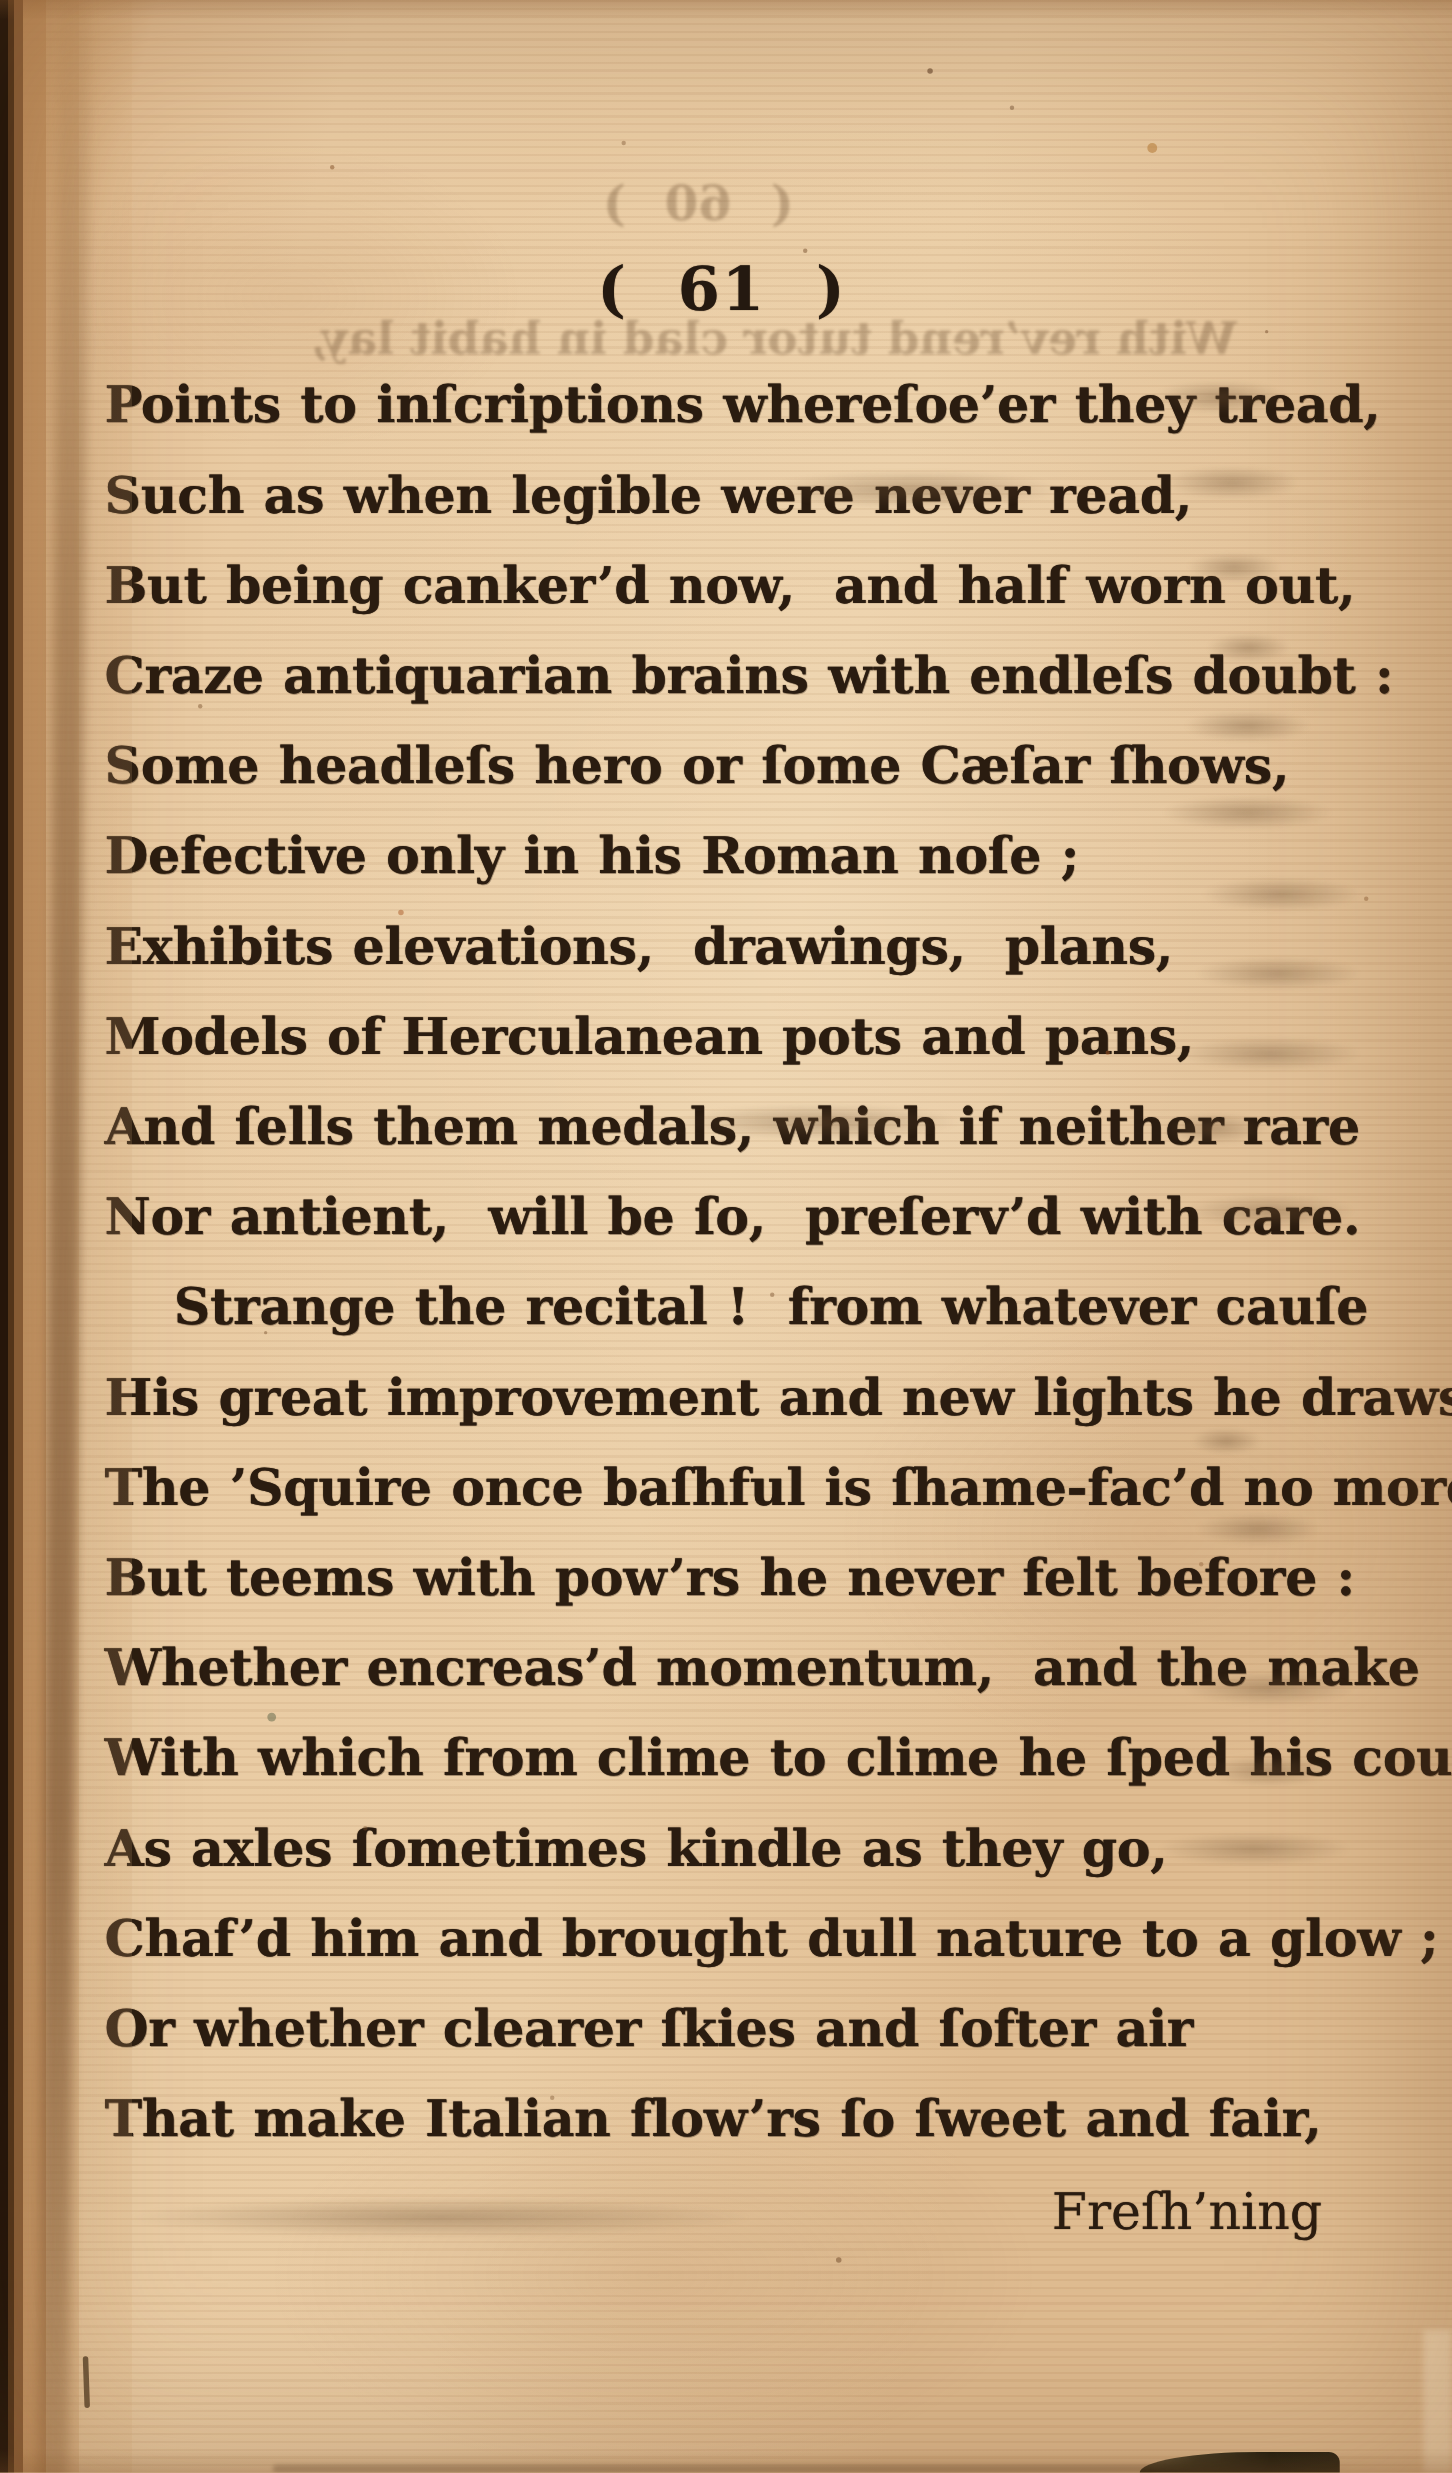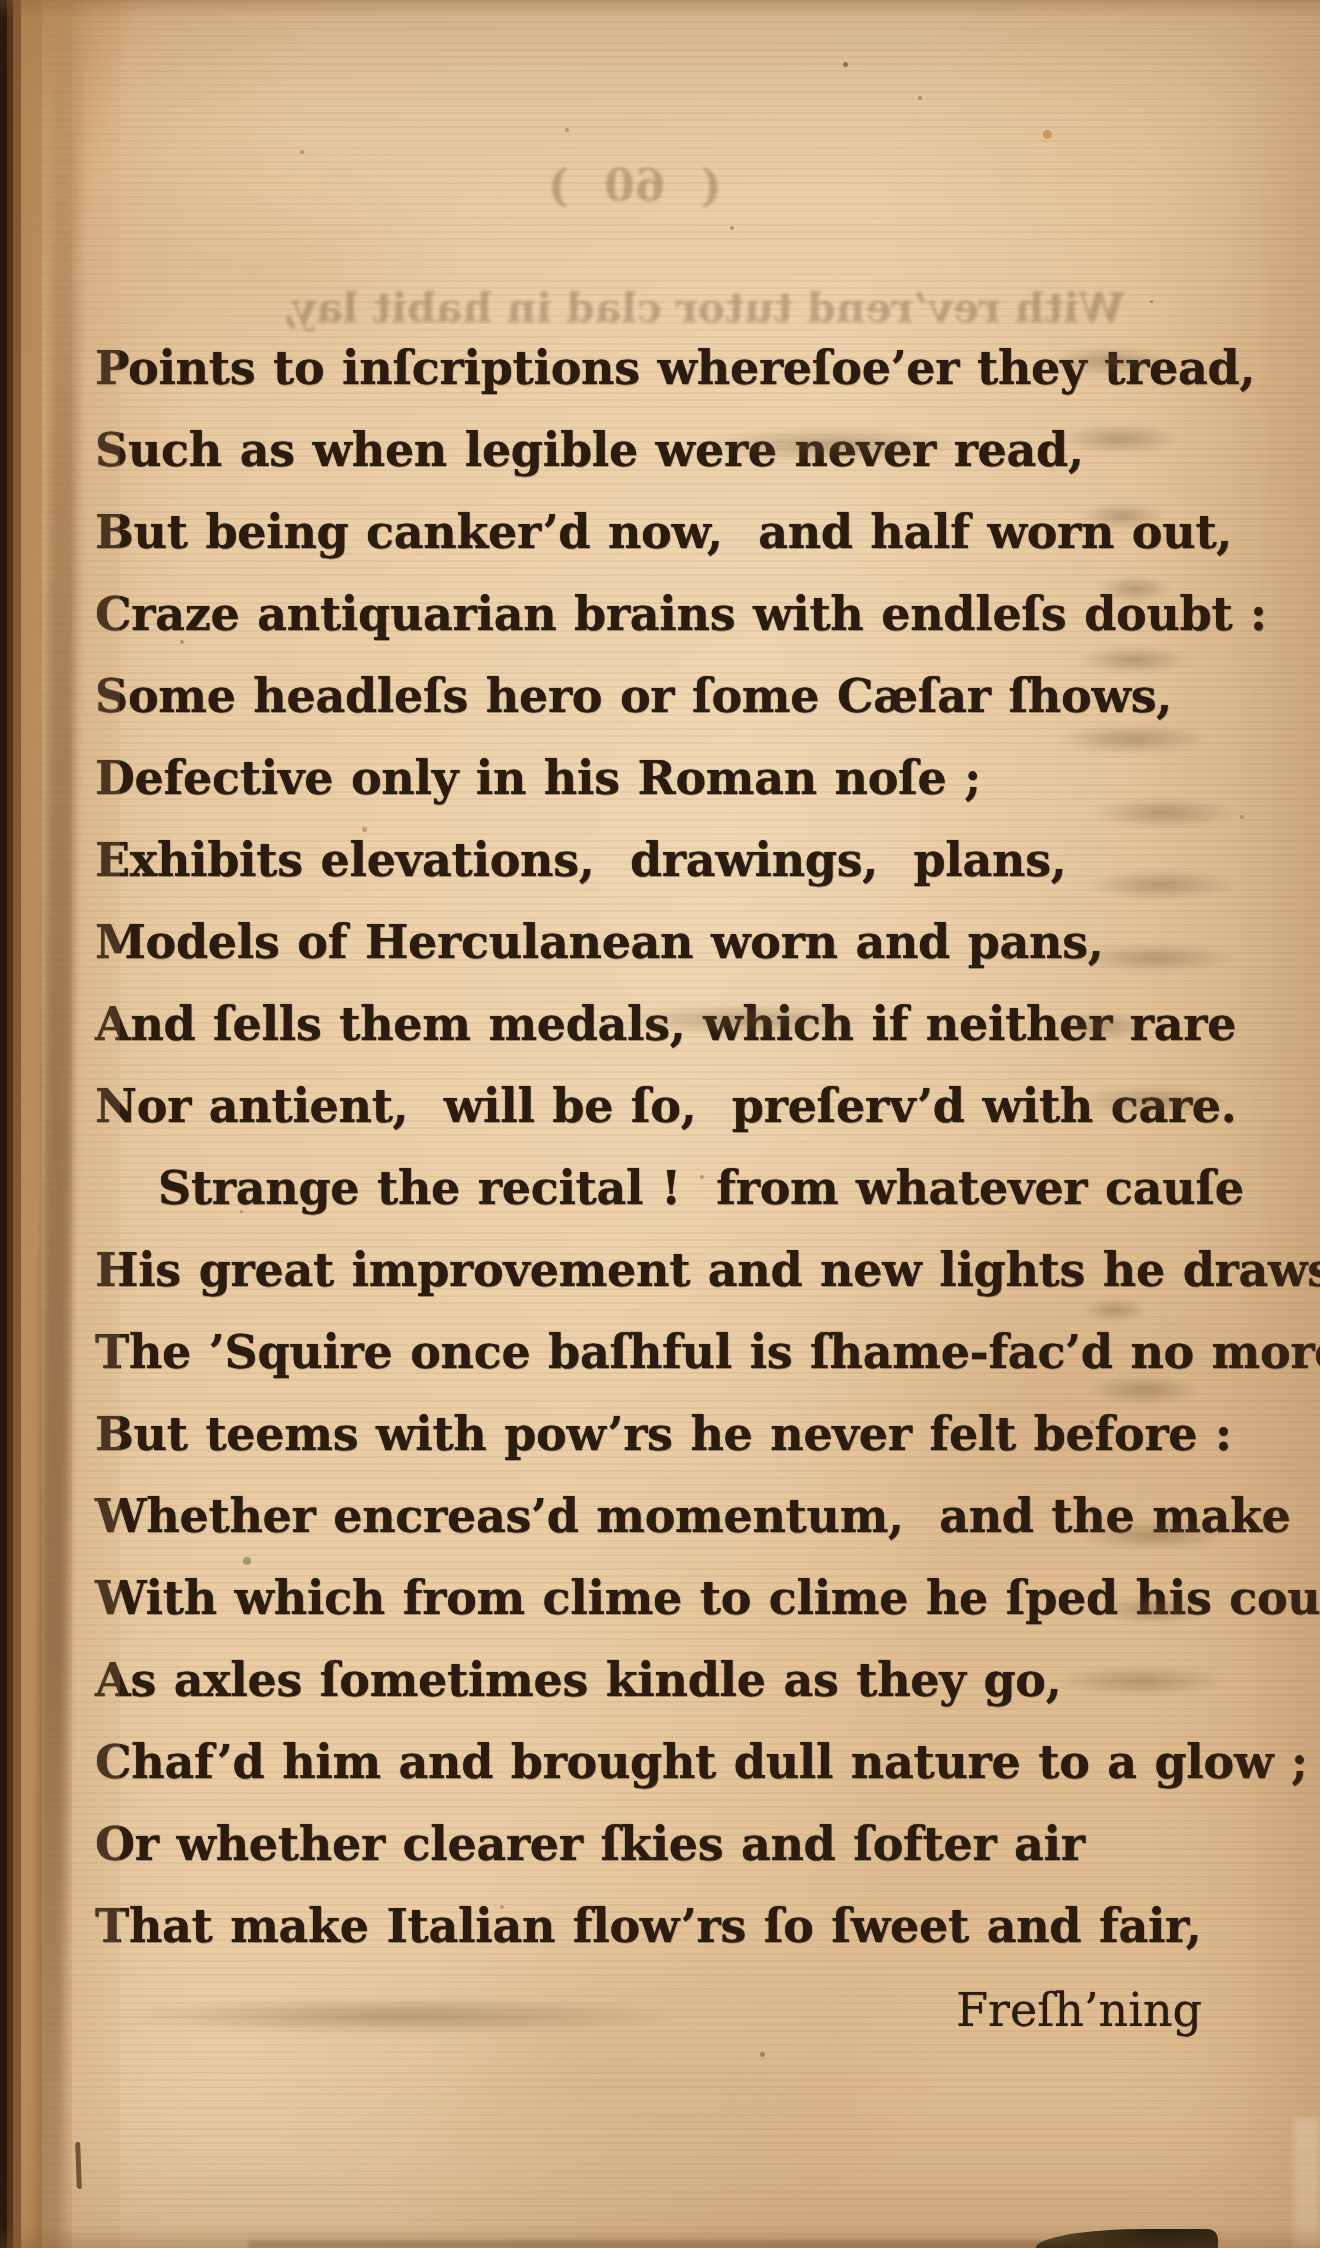--- a/index.html
+++ b/index.html
@@ -111,30 +111,31 @@
 </style>
 </head>
 <body>
 
 <div class="page">
   <div class="texture"></div>
 
   <div class="ghost ghost-header">( 60 )</div>
   <div class="ghost ghost-line">With rev’rend tutor clad in habit lay,</div>
 
+  <div class="page-number">( 61 )</div>
 
   <div id="poem">
       <div class="poem-line" style="top: 340px;">Points to inſcriptions whereſoe’er they tread,</div>
       <div class="poem-line" style="top: 422px;">Such as when legible were never read,</div>
       <div class="poem-line" style="top: 504px;">But being canker’d now,  and half worn out,</div>
       <div class="poem-line" style="top: 586px;">Craze antiquarian brains with endleſs doubt :</div>
       <div class="poem-line" style="top: 668px;">Some headleſs hero or ſome Cæſar ſhows,</div>
       <div class="poem-line" style="top: 750px;">Defective only in his Roman noſe ;</div>
       <div class="poem-line" style="top: 832px;">Exhibits elevations,  drawings,  plans,</div>
-      <div class="poem-line" style="top: 914px;">Models of Herculanean worn and pans,</div>
+      <div class="poem-line" style="top: 914px;">Models of Herculanean pots and pans,</div>
       <div class="poem-line" style="top: 996px;">And ſells them medals, which if neither rare</div>
       <div class="poem-line" style="top: 1078px;">Nor antient,  will be ſo,  preſerv’d with care.</div>
       <div class="poem-line indent" style="top: 1160px;">Strange the recital !  from whatever cauſe</div>
       <div class="poem-line" style="top: 1242px;">His great improvement and new lights he draws,</div>
       <div class="poem-line" style="top: 1324px;">The ’Squire once baſhful is ſhame-fac’d no more,</div>
       <div class="poem-line" style="top: 1406px;">But teems with pow’rs he never felt before :</div>
       <div class="poem-line" style="top: 1488px;">Whether encreas’d momentum,  and the make</div>
       <div class="poem-line" style="top: 1570px;">With which from clime to clime he ſped his courſe,</div>
       <div class="poem-line" style="top: 1652px;">As axles ſometimes kindle as they go,</div>
       <div class="poem-line" style="top: 1734px;">Chaf’d him and brought dull nature to a glow ;</div>

